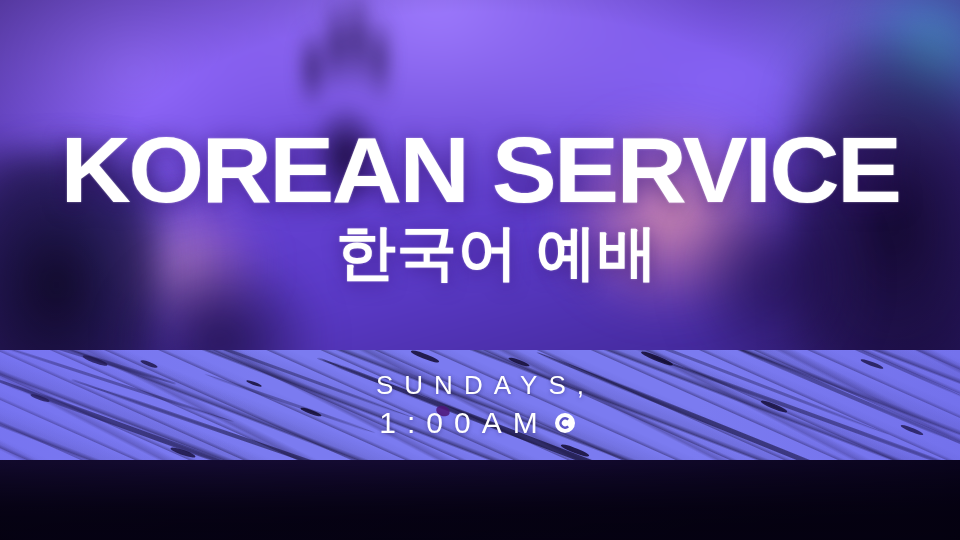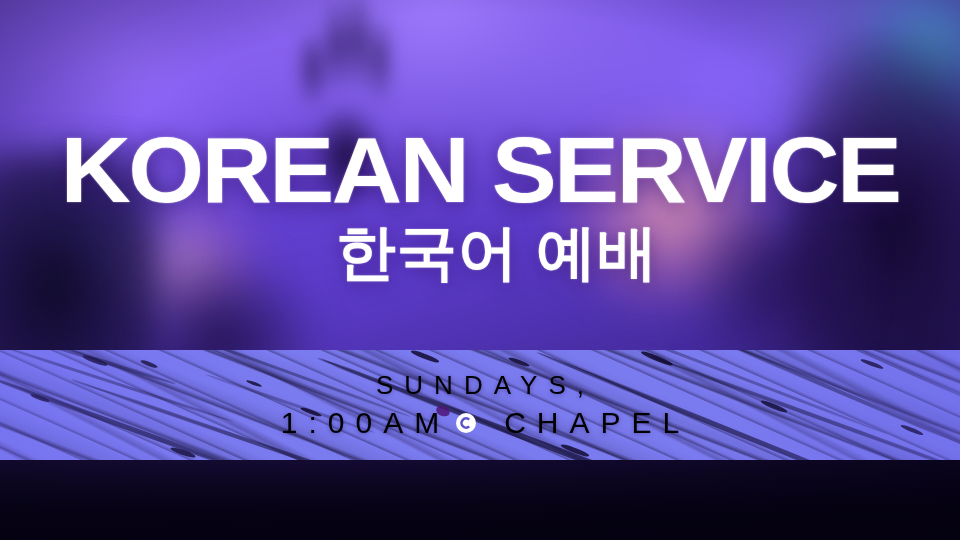--- a/index.html
+++ b/index.html
@@ -204,21 +204,21 @@
   .banner-text {
     position: absolute;
     inset: 0;
     display: flex;
     flex-direction: column;
     align-items: center;
     justify-content: center;
     gap: 6px;
   }
   .banner-line {
-    color: #000000;
+    color: #ffffff;
     font-weight: 400;
     font-size: 26px;
     letter-spacing: 11px;
     text-indent: 11px;
     line-height: 1.1;
     white-space: nowrap;
     text-shadow: 0 1px 4px rgba(20,8,60,0.35);
   }
   .banner-line2 {
     font-size: 30px;
@@ -301,18 +301,17 @@
     <div class="banner-text">
       <div class="banner-line">SUNDAYS,</div>
       <div class="banner-line banner-line2">
         <span>1:00AM</span>
         <span class="bullet-icon">
           <svg width="22" height="22" viewBox="0 0 22 22" aria-hidden="true">
             <circle cx="11" cy="11" r="10" fill="#ffffff"></circle>
             <path d="M14.2 7.6a4.6 4.6 0 1 0 0 6.8" fill="none" stroke="#5b54c8" stroke-width="2.6" stroke-linecap="butt"></path>
           </svg>
         </span>
-        <span>CHAPEL</span>
       </div>
     </div>
   </div>
 
 </div>
 
 </body></html>

